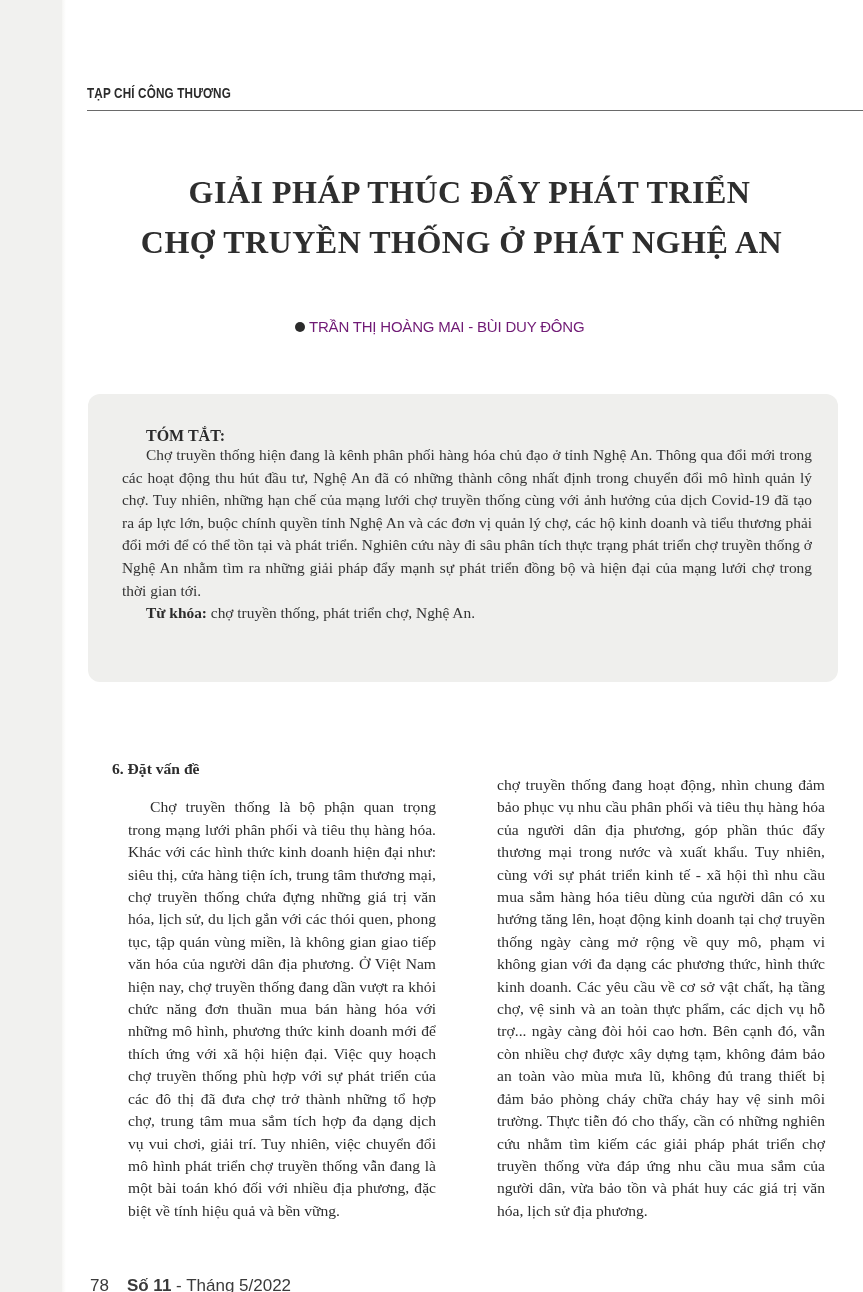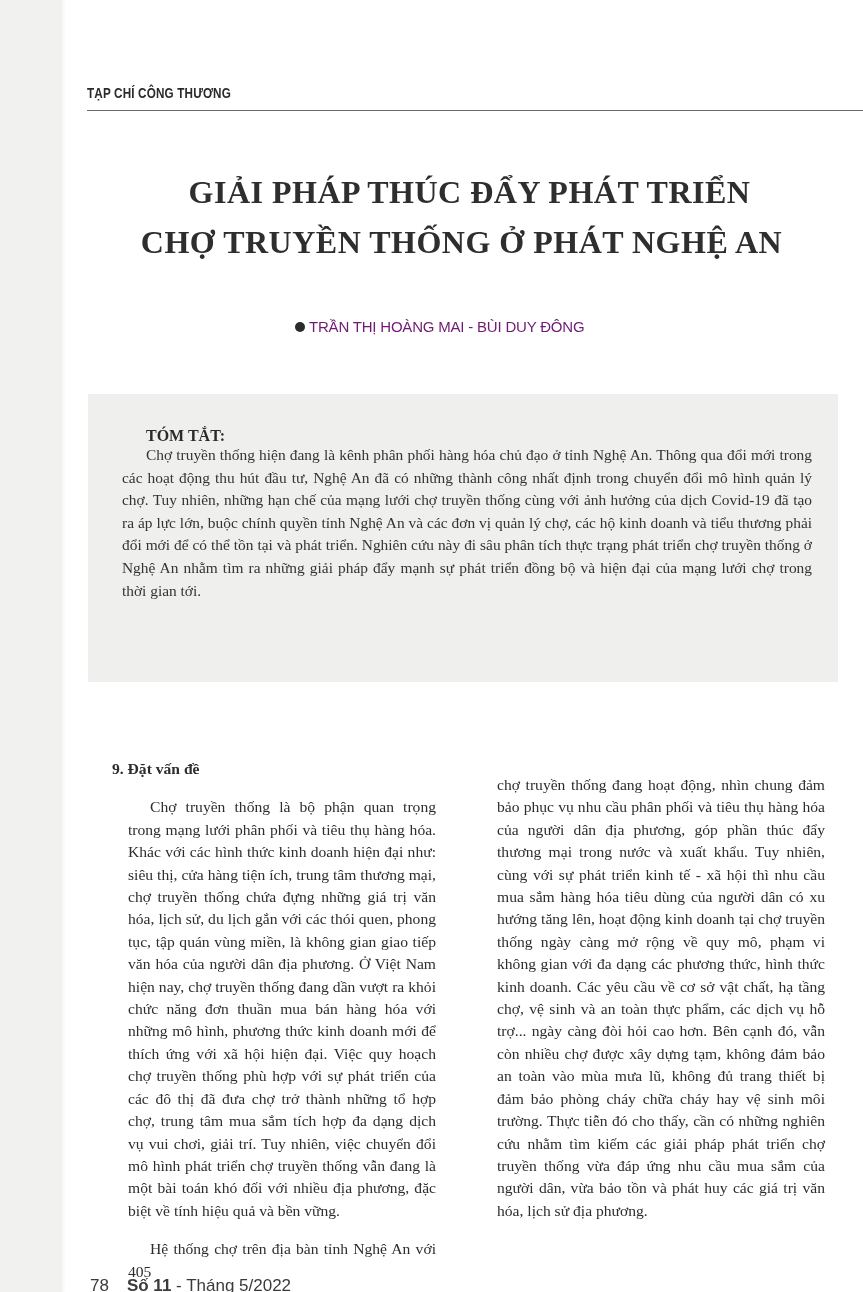--- a/index.html
+++ b/index.html
@@ -38,20 +38,21 @@
       font-family: "Liberation Sans", sans-serif; font-size: 15px; color: #701a75;
       letter-spacing: -0.2px;
     }
     .authors .dot {
       display: inline-block; width: 10px; height: 10px; border-radius: 50%;
       background: #2b2b2b; margin-right: 4px; vertical-align: 0px;
     }
     .abstract {
       position: absolute; left: 88px; top: 394px; width: 750px; height: 288px;
       background: #efefed;
+      border-radius: 12px;
     }
     .abstract .heading {
       position: absolute; left: 58px; top: 33px;
       font-weight: bold; font-size: 16px; color: #2b2b2b;
     }
     .abstract .body {
       position: absolute; left: 34px; top: 50px; width: 690px;
       font-size: 15.4px; line-height: 22.6px; color: #333;
       text-align: justify;
       font-family: Liberation Serif, serif;
@@ -90,27 +91,27 @@
 <div class="title l2">CHỢ TRUYỀN THỐNG Ở PHÁT NGHỆ AN</div>
 
 <div class="authors">
   <span class="dot"></span><span>TRẦN THỊ HOÀNG MAI - BÙI DUY ĐÔNG</span>
 </div>
 
 <div class="abstract">
   <div class="heading">TÓM TẮT:</div>
   <div class="body">
     <p style="margin-top:0;">Chợ truyền thống hiện đang là kênh phân phối hàng hóa chủ đạo ở tỉnh Nghệ An. Thông qua đổi mới trong các hoạt động thu hút đầu tư, Nghệ An đã có những thành công nhất định trong chuyển đổi mô hình quản lý chợ. Tuy nhiên, những hạn chế của mạng lưới chợ truyền thống cùng với ảnh hưởng của dịch Covid-19 đã tạo ra áp lực lớn, buộc chính quyền tỉnh Nghệ An và các đơn vị quản lý chợ, các hộ kinh doanh và tiểu thương phải đổi mới để có thể tồn tại và phát triển. Nghiên cứu này đi sâu phân tích thực trạng phát triển chợ truyền thống ở Nghệ An nhằm tìm ra những giải pháp đẩy mạnh sự phát triển đồng bộ và hiện đại của mạng lưới chợ trong thời gian tới.</p>
+    <p class="kw"><b>Từ khóa:</b><span> chợ truyền thống, phát triển chợ, Nghệ An.</span></p>
   </div>
 </div>
 
 <div class="col left">
-  <h2>9. Đặt vấn đề</h2>
+  <h2>6. Đặt vấn đề</h2>
   <p>Chợ truyền thống là bộ phận quan trọng trong mạng lưới phân phối và tiêu thụ hàng hóa. Khác với các hình thức kinh doanh hiện đại như: siêu thị, cửa hàng tiện ích, trung tâm thương mại, chợ truyền thống chứa đựng những giá trị văn hóa, lịch sử, du lịch gắn với các thói quen, phong tục, tập quán vùng miền, là không gian giao tiếp văn hóa của người dân địa phương. Ở Việt Nam hiện nay, chợ truyền thống đang dần vượt ra khỏi chức năng đơn thuần mua bán hàng hóa với những mô hình, phương thức kinh doanh mới để thích ứng với xã hội hiện đại. Việc quy hoạch chợ truyền thống phù hợp với sự phát triển của các đô thị đã đưa chợ trở thành những tổ hợp chợ, trung tâm mua sắm tích hợp đa dạng dịch vụ vui chơi, giải trí. Tuy nhiên, việc chuyển đổi mô hình phát triển chợ truyền thống vẫn đang là một bài toán khó đối với nhiều địa phương, đặc biệt về tính hiệu quả và bền vững.</p>
-  <p>Hệ thống chợ trên địa bàn tỉnh Nghệ An với 405</p>
 </div>
 
 <div class="col right">
   <p class="noindent">chợ truyền thống đang hoạt động, nhìn chung đảm bảo phục vụ nhu cầu phân phối và tiêu thụ hàng hóa của người dân địa phương, góp phần thúc đẩy thương mại trong nước và xuất khẩu. Tuy nhiên, cùng với sự phát triển kinh tế - xã hội thì nhu cầu mua sắm hàng hóa tiêu dùng của người dân có xu hướng tăng lên, hoạt động kinh doanh tại chợ truyền thống ngày càng mở rộng về quy mô, phạm vi không gian với đa dạng các phương thức, hình thức kinh doanh. Các yêu cầu về cơ sở vật chất, hạ tầng chợ, vệ sinh và an toàn thực phẩm, các dịch vụ hỗ trợ... ngày càng đòi hỏi cao hơn. Bên cạnh đó, vẫn còn nhiều chợ được xây dựng tạm, không đảm bảo an toàn vào mùa mưa lũ, không đủ trang thiết bị đảm bảo phòng cháy chữa cháy hay vệ sinh môi trường. Thực tiễn đó cho thấy, cần có những nghiên cứu nhằm tìm kiếm các giải pháp phát triển chợ truyền thống vừa đáp ứng nhu cầu mua sắm của người dân, vừa bảo tồn và phát huy các giá trị văn hóa, lịch sử địa phương.</p>
 </div>
 
 <div class="footer">
   <span class="page-num">78</span><span class="issue">Số 11</span><span> - Tháng 5/2022</span>
 </div>
 

